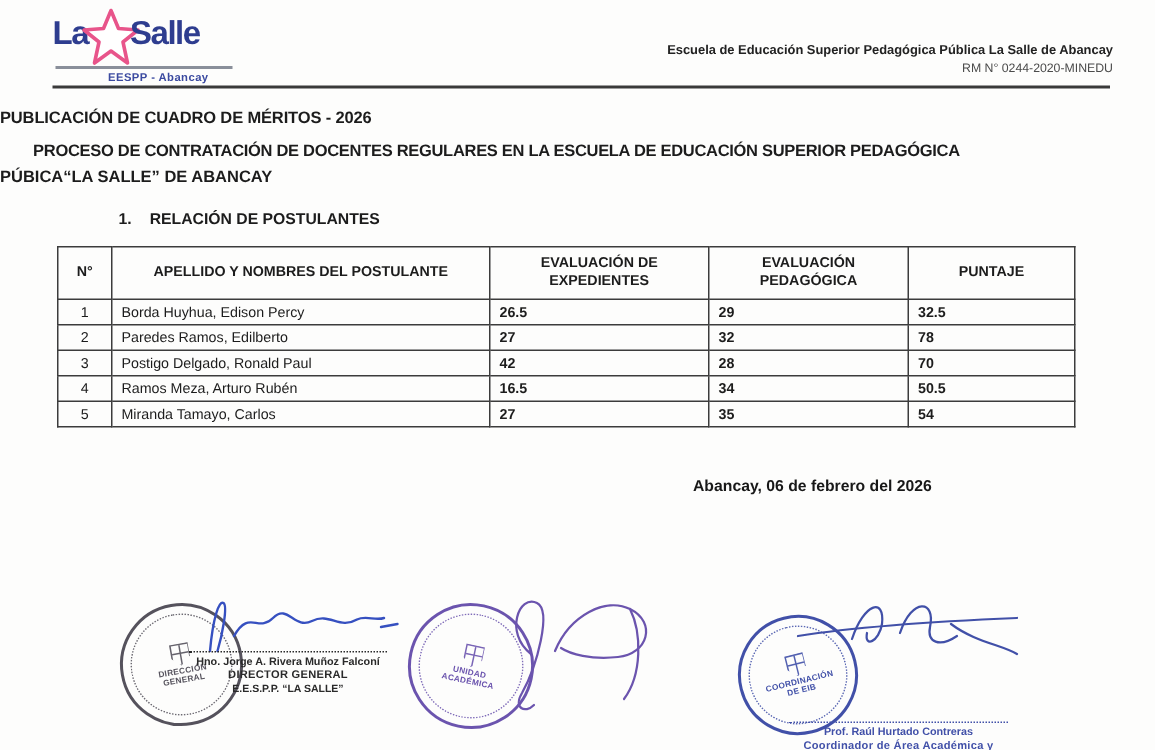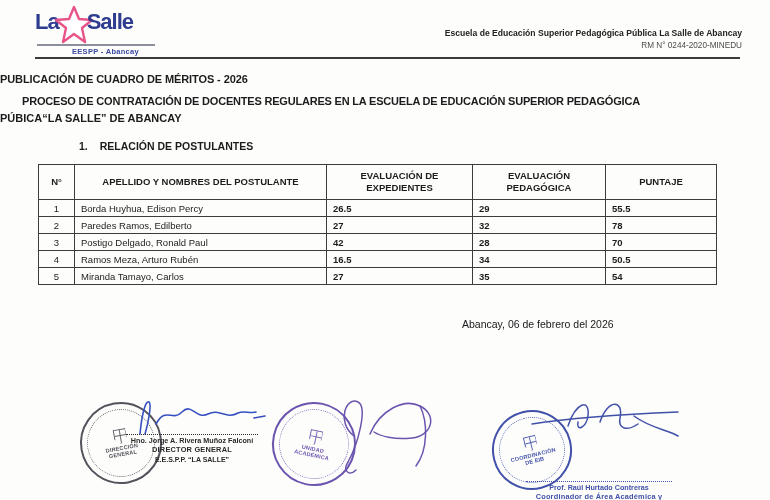--- a/index.html
+++ b/index.html
@@ -45,21 +45,21 @@
     font-weight:bold;text-align:center;height:30px;
     white-space:normal;line-height:1.25;padding:2px 8px;
   }
   table.merit td{height:14px;}
   td.c-num{text-align:center;}
   td.c-name{text-align:left;}
   td.c-val{text-align:left;font-weight:bold;}
   col.w-n{width:36px;}col.w-name{width:252px;}col.w-exp{width:146px;}col.w-ped{width:133px;}col.w-pun{width:111px;}
 
   
-  .dateline{left:462px;top:318px;font-size:10.5px;color:#181818;}
+  .dateline{left:462px;top:318px;font-size:10.5px;color:#181818;font-weight:bold;}
 
   
   .sig{position:absolute;}
   .stamp{
     position:absolute;border-radius:50%;
     display:flex;flex-direction:column;align-items:center;justify-content:center;
     text-align:center;line-height:1.15;
   }
   .stamp::before{
     content:"";position:absolute;inset:5px;border-radius:50%;
@@ -125,21 +125,21 @@
       <th>EVALUACIÓN PEDAGÓGICA</th>
       <th>PUNTAJE</th>
     </tr>
   </thead>
   <tbody>
     <tr>
       <td class="c-num">1</td>
       <td class="c-name">Borda Huyhua, Edison Percy</td>
       <td class="c-val">26.5</td>
       <td class="c-val">29</td>
-      <td class="c-val">55.5</td>
+      <td class="c-val">32.5</td>
     </tr>
     <tr>
       <td class="c-num">2</td>
       <td class="c-name">Paredes Ramos, Edilberto</td>
       <td class="c-val">27</td>
       <td class="c-val">32</td>
       <td class="c-val">78</td>
     </tr>
     <tr>
       <td class="c-num">3</td>

